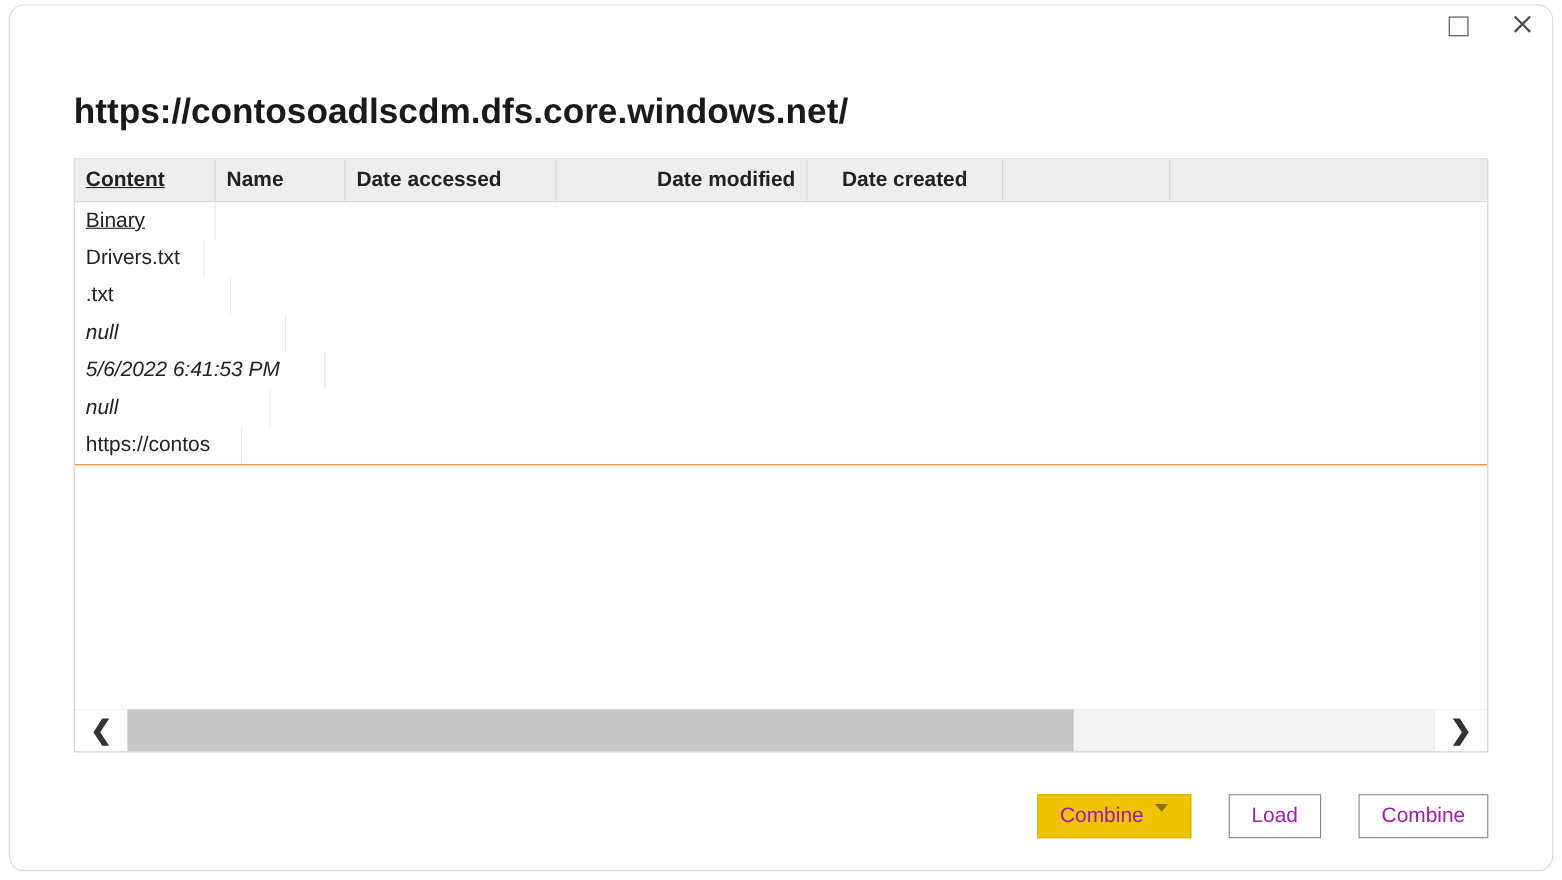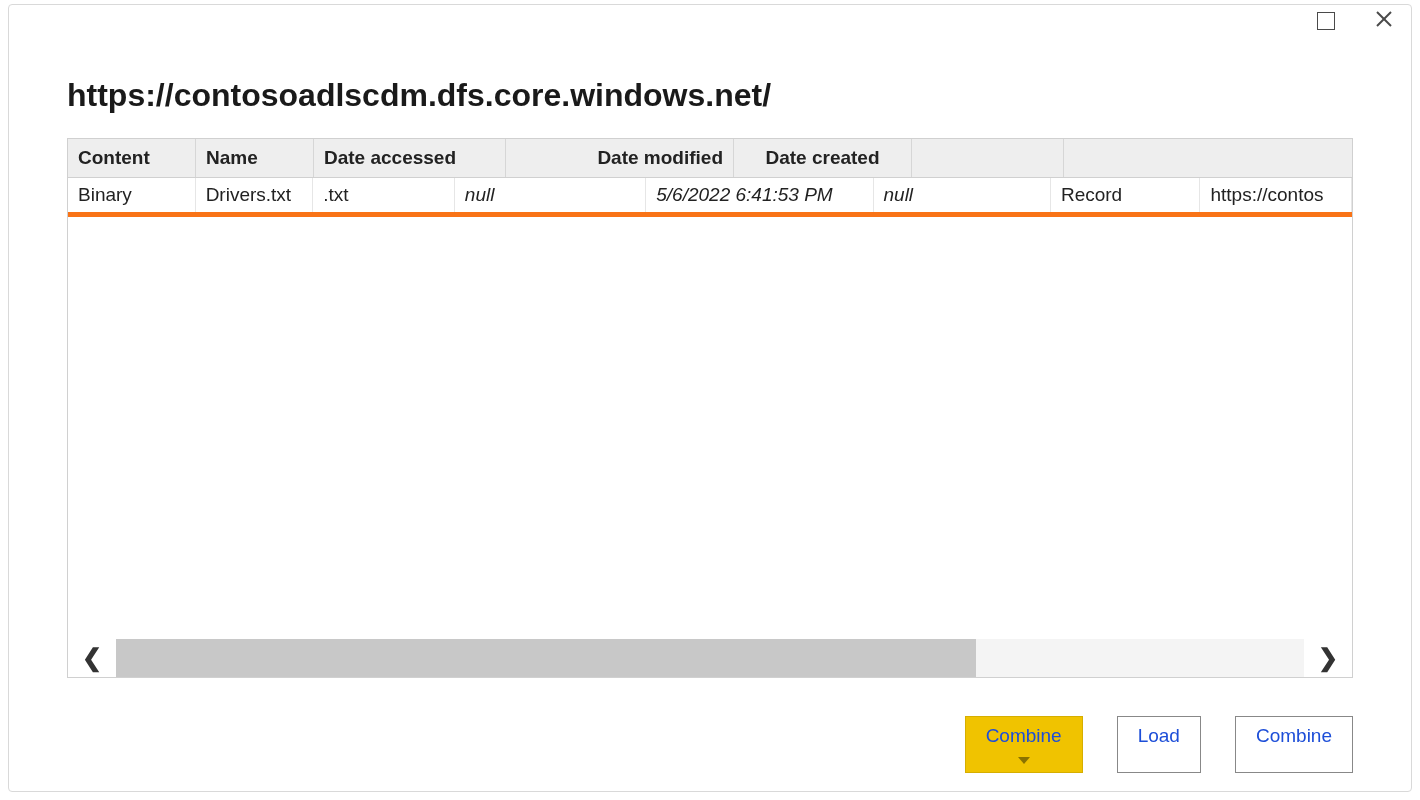--- a/index.html
+++ b/index.html
@@ -14,21 +14,21 @@
       height: 800px;
       position: relative;
     }
     .dialog {
       position: absolute;
       left: 8px;
       top: 4px;
       width: 1404px;
       height: 788px;
       border: 1px solid #d9d9d9;
-      border-radius: 4px;
+      border-radius: 14px;
       background: #fff;
       display: flex;
       flex-direction: column;
       gap: 32px;
     }
     .titlebar {
       height: 38px;
       display: flex;
       justify-content: flex-end;
       align-items: center;
@@ -80,35 +80,36 @@
       white-space: nowrap;
       overflow: hidden;
     }
     .grid-body {
       flex: 1;
       overflow: hidden;
       background: #fff;
     }
     .grid-row {
       display: flex;
-      border-bottom: 5px solid #f97316;
+      border-bottom: 1px solid #f97316;
+      flex-direction: column;
     }
     .grid-row .cell {
       font-size: 19px;
       color: #222;
       padding: 6px 10px;
       border-right: 1px solid #e6e6e6;
       white-space: nowrap;
       overflow: hidden;
     }
     .cell.italic {
       font-style: italic;
       text-align: left;
     }
-    .col-content   { width: 128px; }
+    .col-content   { width: 128px; text-decoration: underline; }
     .col-name      { width: 118px; }
     .col-extension { width: 142px; }
     .col-accessed  { width: 192px; }
     .col-modified  { width: 228px; text-align: right; }
     .col-created   { width: 178px; text-align: center; }
     .col-attrs     { width: 150px; }
     .col-path      { width: 152px; }
 
     .hscroll {
       height: 38px;
@@ -138,26 +139,24 @@
       display: flex;
       justify-content: flex-end;
       gap: 34px;
       margin-top: 38px;
     }
     .btn {
       font-size: 19px;
       padding: 8px 20px;
       border: 1px solid #888;
       background: #fff;
-      color: #1d4ed8;
+      color: #a21caf;
       cursor: pointer;
       display: flex;
-      align-items: center;
       gap: 10px;
-      flex-direction: column;
     }
     .btn.primary {
       background: #f0c300;
       border-color: #d6ae00;
     }
     .btn .caret {
       width: 0;
       height: 0;
       border-left: 6px solid transparent;
       border-right: 6px solid transparent;
@@ -195,21 +194,20 @@
       </div>
 
       <div class="grid-body">
         <div class="grid-row">
           <div class="cell col-content">Binary</div>
           <div class="cell col-name">Drivers.txt</div>
           <div class="cell col-extension">.txt</div>
           <div class="cell col-accessed italic">null</div>
           <div class="cell col-modified italic">5/6/2022 6:41:53 PM</div>
           <div class="cell col-created italic">null</div>
-          <div class="cell col-attrs">Record</div>
           <div class="cell col-path">https://contos</div>
         </div>
       </div>
 
       <div class="hscroll">
         <div class="hscroll-btn">❮</div>
         <div class="hscroll-thumb"></div>
         <div class="hscroll-track"></div>
         <div class="hscroll-btn">❯</div>
       </div>

